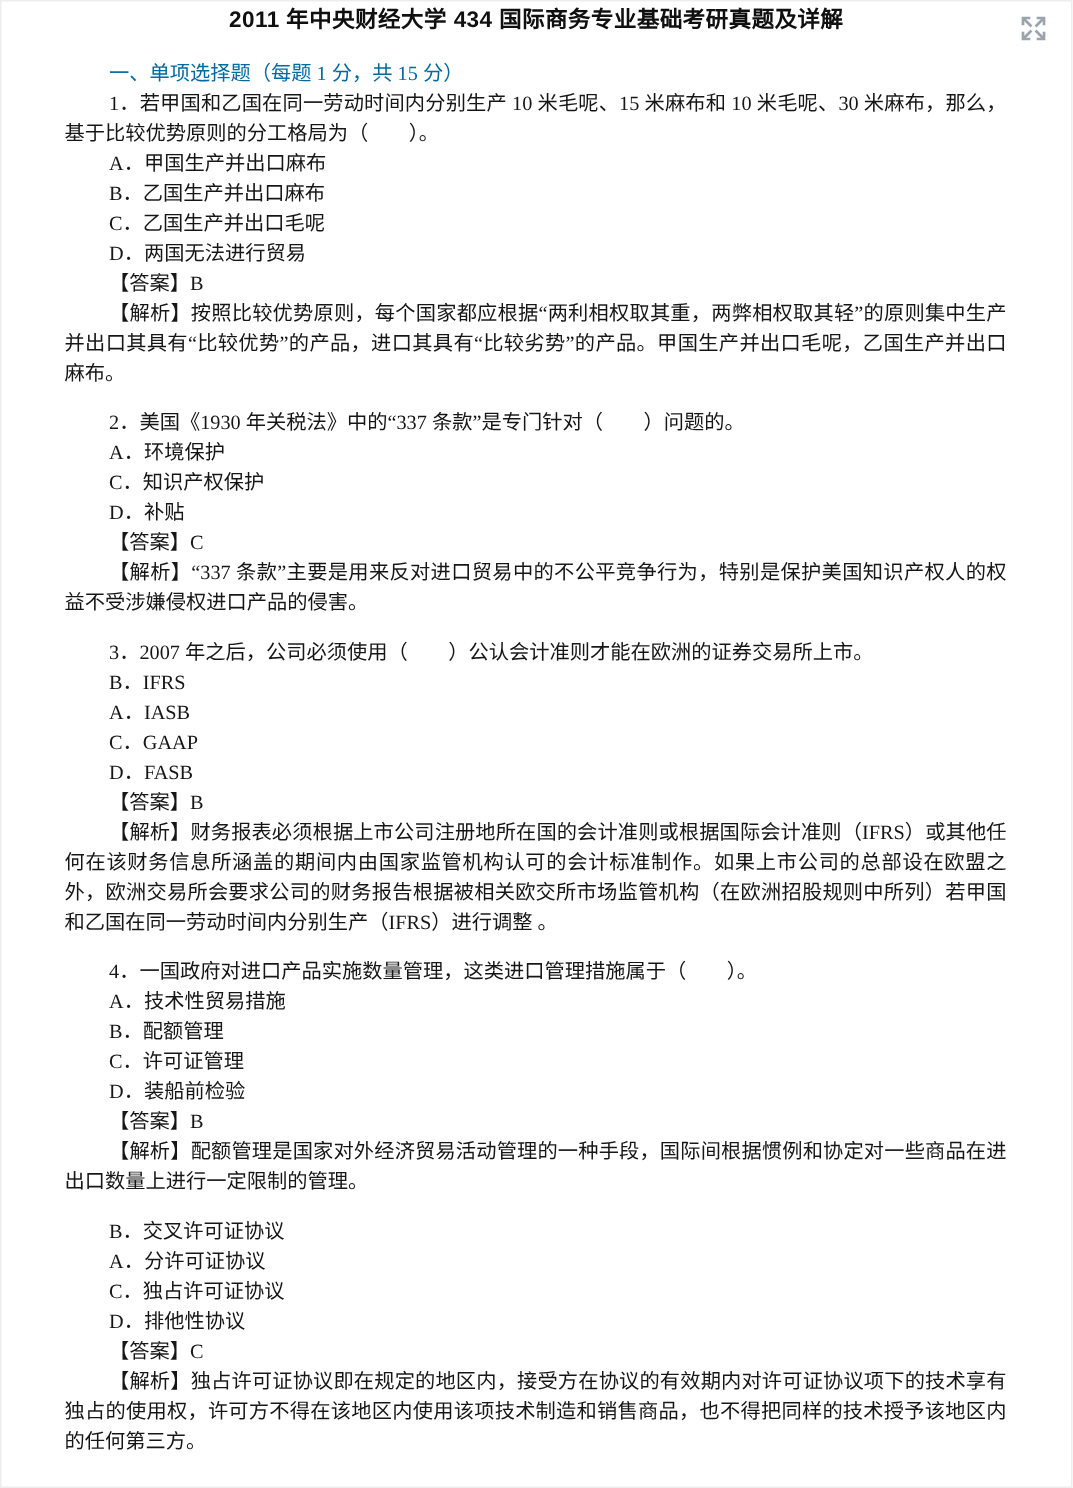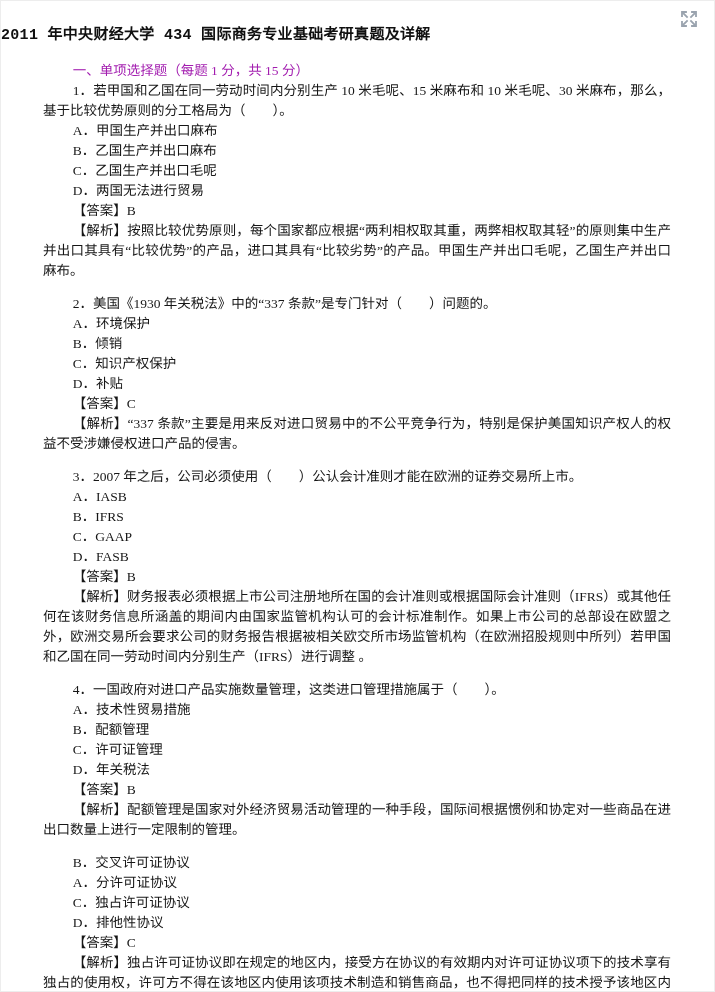--- a/index.html
+++ b/index.html
@@ -18,40 +18,40 @@
   }
   .fullscreen-btn {
     position: absolute;
     top: 8px; right: 15px;
     width: 20px; height: 20px;
     cursor: pointer;
   }
   .fullscreen-btn svg { display: block; width: 20px; height: 20px; }
   .doc-title {
     margin: 0;
-    padding-top: 21px;
-    font-family: Liberation Mono, monospace;
+    text-align: center;
+    font-family: Liberation Sans, sans-serif;
     font-size: 15px;
     font-weight: 700;
     color: #101010;
     letter-spacing: 0.3px;
   }
   .content {
     margin-top: 17px;
     padding: 0 43px 0 42px;
     font-size: 13.5px;
     line-height: 20px;
     color: #161616;
     text-align: justify;
   }
   .content p {
     margin: 0;
     text-indent: 2.2em;
   }
-  .section-heading { color: #a21caf; }
+  .section-heading { color: #0369a1; }
   .question { margin-top: 13px; }
   .question:first-child { margin-top: 0; }
 </style>
 </head>
 <body>
 
 <div class="page">
 
   <div class="fullscreen-btn" title="">
     <svg viewBox="0 0 20 20" fill="none" stroke="#9aa3ae" stroke-width="1.8" stroke-linecap="square">
@@ -76,41 +76,40 @@
           <p class="q-option">A．甲国生产并出口麻布</p>
           <p class="q-option">B．乙国生产并出口麻布</p>
           <p class="q-option">C．乙国生产并出口毛呢</p>
           <p class="q-option">D．两国无法进行贸易</p>
           <p class="q-answer">【答案】B</p>
           <p class="q-explanation">【解析】按照比较优势原则，每个国家都应根据“两利相权取其重，两弊相权取其轻”的原则集中生产并出口其具有“比较优势”的产品，进口其具有“比较劣势”的产品。甲国生产并出口毛呢，乙国生产并出口麻布。</p>
         </div>
         <div class="question">
           <p class="q-text">2．美国《1930 年关税法》中的“337 条款”是专门针对（　　）问题的。</p>
           <p class="q-option">A．环境保护</p>
-          <p class="q-option">B．倾销</p>
           <p class="q-option">C．知识产权保护</p>
           <p class="q-option">D．补贴</p>
           <p class="q-answer">【答案】C</p>
           <p class="q-explanation">【解析】“337 条款”主要是用来反对进口贸易中的不公平竞争行为，特别是保护美国知识产权人的权益不受涉嫌侵权进口产品的侵害。</p>
         </div>
         <div class="question">
           <p class="q-text">3．2007 年之后，公司必须使用（　　）公认会计准则才能在欧洲的证券交易所上市。</p>
+          <p class="q-option">B．IFRS</p>
           <p class="q-option">A．IASB</p>
-          <p class="q-option">B．IFRS</p>
           <p class="q-option">C．GAAP</p>
           <p class="q-option">D．FASB</p>
           <p class="q-answer">【答案】B</p>
           <p class="q-explanation">【解析】财务报表必须根据上市公司注册地所在国的会计准则或根据国际会计准则（IFRS）或其他任何在该财务信息所涵盖的期间内由国家监管机构认可的会计标准制作。如果上市公司的总部设在欧盟之外，欧洲交易所会要求公司的财务报告根据被相关欧交所市场监管机构（在欧洲招股规则中所列）若甲国和乙国在同一劳动时间内分别生产（IFRS）进行调整 。</p>
         </div>
         <div class="question">
           <p class="q-text">4．一国政府对进口产品实施数量管理，这类进口管理措施属于（　　）。</p>
           <p class="q-option">A．技术性贸易措施</p>
           <p class="q-option">B．配额管理</p>
           <p class="q-option">C．许可证管理</p>
-          <p class="q-option">D．年关税法</p>
+          <p class="q-option">D．装船前检验</p>
           <p class="q-answer">【答案】B</p>
           <p class="q-explanation">【解析】配额管理是国家对外经济贸易活动管理的一种手段，国际间根据惯例和协定对一些商品在进出口数量上进行一定限制的管理。</p>
         </div>
         <div class="question">
           <p class="q-option">B．交叉许可证协议</p>
           <p class="q-option">A．分许可证协议</p>
           <p class="q-option">C．独占许可证协议</p>
           <p class="q-option">D．排他性协议</p>
           <p class="q-answer">【答案】C</p>
           <p class="q-explanation">【解析】独占许可证协议即在规定的地区内，接受方在协议的有效期内对许可证协议项下的技术享有独占的使用权，许可方不得在该地区内使用该项技术制造和销售商品，也不得把同样的技术授予该地区内的任何第三方。</p>

